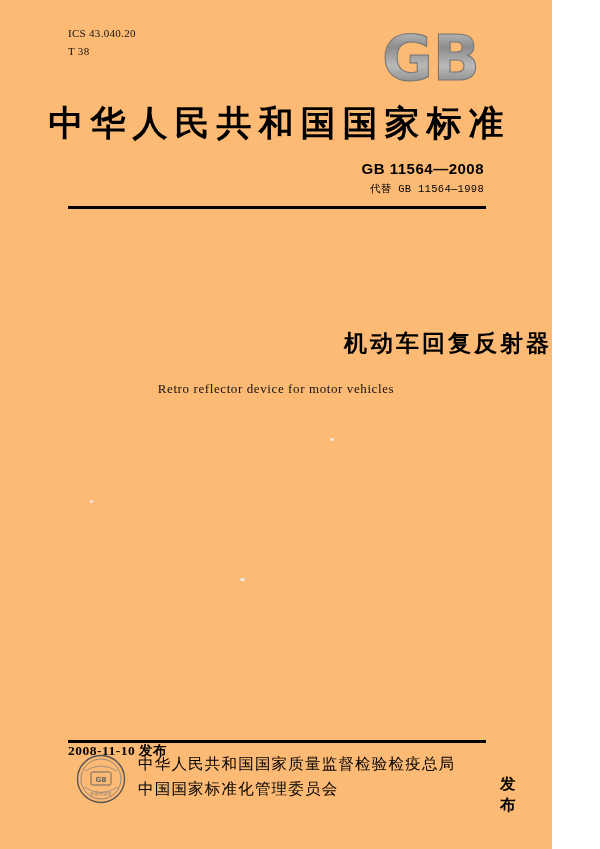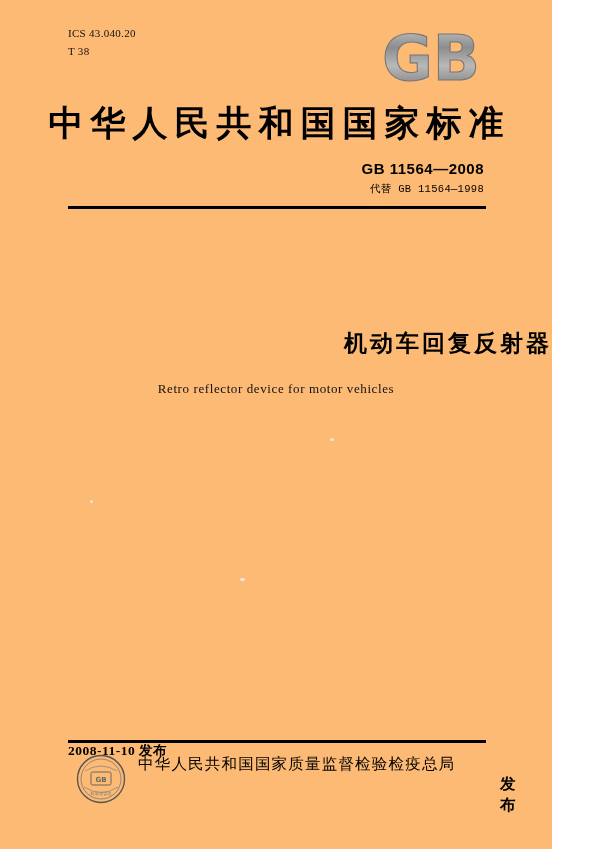--- a/index.html
+++ b/index.html
@@ -242,17 +242,18 @@
         <circle cx="25" cy="25" r="20" fill="none" stroke="#777" stroke-width="0.8"></circle>
         <rect x="15" y="18" width="20" height="13" rx="1.5" fill="none" stroke="#666" stroke-width="1"></rect>
         <text x="25" y="27.5" text-anchor="middle" font-family="DejaVu Sans, Liberation Sans, sans-serif" font-size="7" font-weight="bold" fill="#666">GB</text>
         <path d="M8 33 Q25 44 42 33" fill="none" stroke="#888" stroke-width="0.8"></path>
         <path d="M9 17 Q25 7 41 17" fill="none" stroke="#888" stroke-width="0.8"></path>
         <text x="25" y="41" text-anchor="middle" font-family="DejaVu Sans, sans-serif" font-size="4.2" fill="#7a7a7a">标准化管理</text>
       </svg>
     </div>
     <div class="issuer-lines">
       <div class="issuer-line">中华人民共和国国家质量监督检验检疫总局</div>
+      <div class="issuer-line">中国国家标准化管理委员会</div>
     </div>
     <div class="issue-verb">发布</div>
   </div>
 
 </div>
 
 </body></html>

